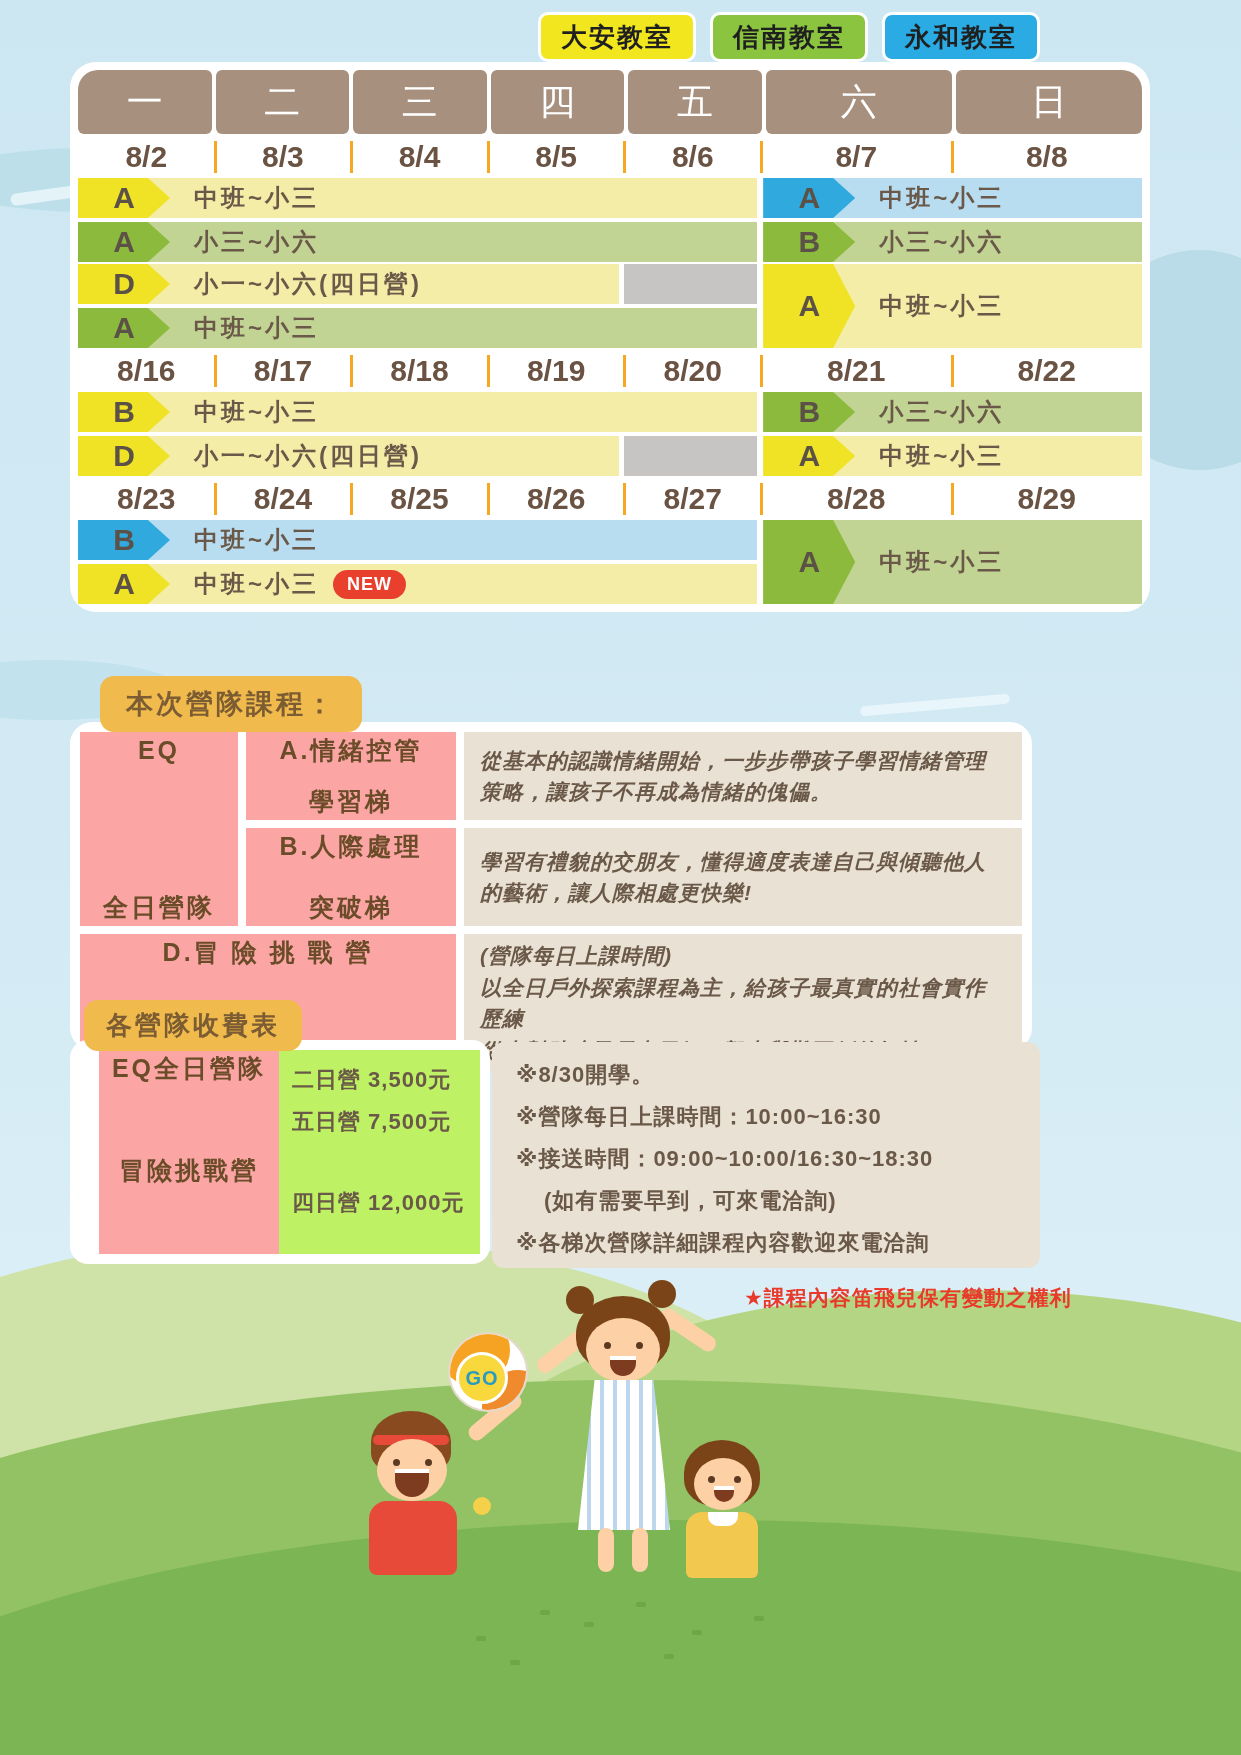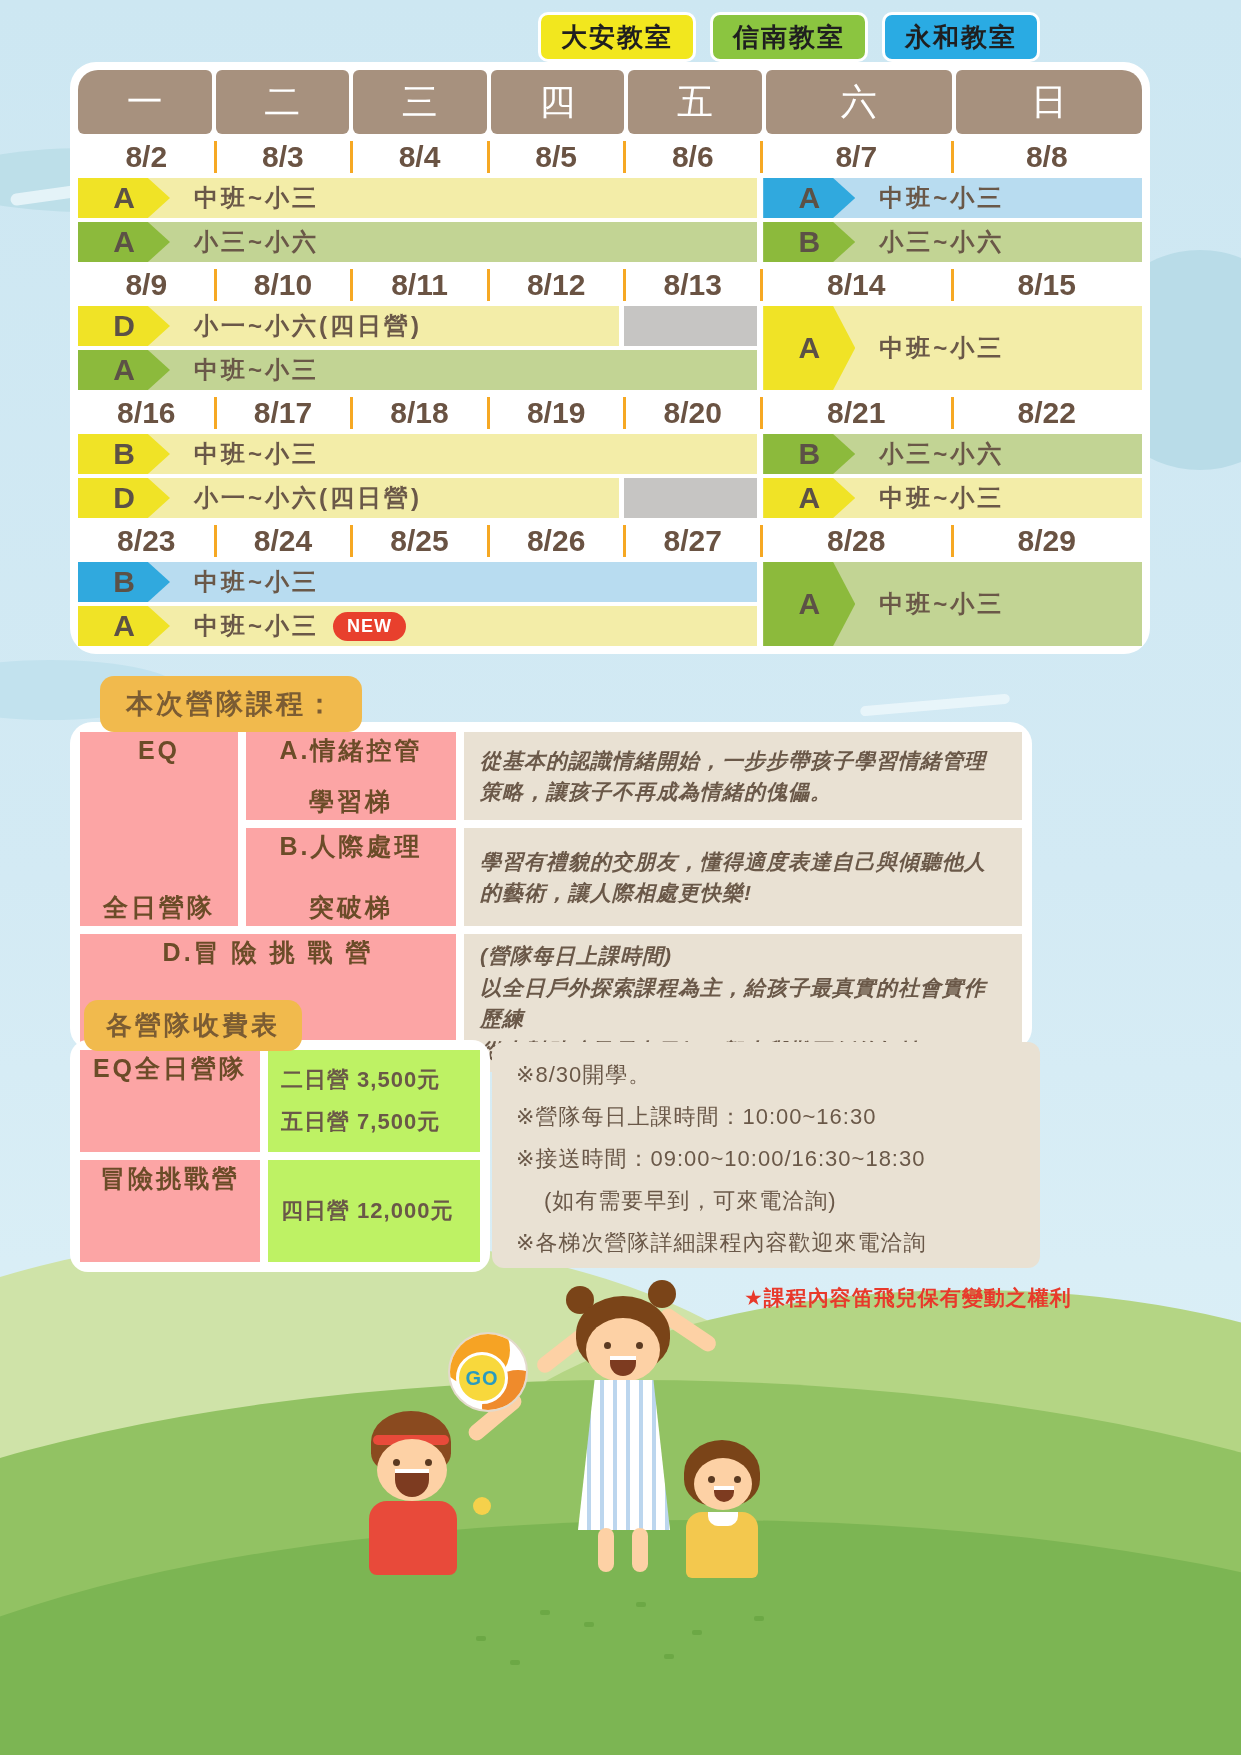--- a/index.html
+++ b/index.html
@@ -72,30 +72,30 @@
   .tan .ln{font-size:25px;letter-spacing:3px;line-height:1.5;}
   .eq-cell{grid-row:1/3;}
   .desc{background:#e9e1d3;color:#6a5848;font-weight:bold;font-size:21px;letter-spacing:1px;
         line-height:1.5;display:flex;flex-direction:column;justify-content:center;
         padding:6px 16px;box-sizing:border-box;font-style:italic;}
   .adv-row{display:grid;grid-template-columns:376px 1fr;gap:8px;margin-top:8px;height:106px;}
 
   
   .fee-panel{position:absolute;left:70px;top:1040px;width:420px;background:#fff;
              border-radius:18px;padding:10px;box-sizing:border-box;z-index:5;}
-  .fee-grid{display:grid;grid-template-columns:180px 1fr;grid-auto-rows:102px;gap:8px;}
+  .fee-grid{display:grid;grid-template-columns:180px 1fr;grid-auto-rows:102px;margin-left:19px;}
   .fee-name{font-size:25px;letter-spacing:2px;}
   .fee-val{background:#bef264;color:#6a5848;font-weight:bold;font-size:22px;
            display:flex;flex-direction:column;justify-content:center;gap:12px;
            padding-left:13px;box-sizing:border-box;letter-spacing:1px;}
 
   
   .info{position:absolute;left:492px;top:1042px;width:548px;height:226px;background:#e9e1d3;
         border-radius:12px;padding:18px 24px;box-sizing:border-box;z-index:5;}
-  .info p{margin:0 0 12px 0;font-size:22px;font-weight:normal;color:#6a5848;letter-spacing:1px;}
+  .info p{margin:0 0 12px 0;font-size:22px;font-weight:bold;color:#6a5848;letter-spacing:1px;}
   .info p.indent{margin-top:-8px;padding-left:28px;}
 
   .disclaimer{position:absolute;left:744px;top:1284px;font-size:21px;font-weight:bold;
               color:#e8392b;letter-spacing:1px;z-index:6;}
 
   
   .hill{position:absolute;border-radius:50%;}
   .kid div,.ball div{position:absolute;}
   .kid{position:absolute;z-index:8;}
   .skin{background:#fdd1a5;border-radius:8px;}
@@ -191,29 +191,20 @@
                   <span>B</span>
                 </span>
             <span class="btxt">小三~小六</span>
           </div>
             </div>
         </div>
       </div>
     </div>
 
     <div class="week">
-      <div class="date-row">
-        <div class="dcell wd">8/9</div>
-        <div class="dcell wd">8/10</div>
-        <div class="dcell wd">8/11</div>
-        <div class="dcell wd">8/12</div>
-        <div class="dcell wd">8/13</div>
-        <div class="dcell we">8/14</div>
-        <div class="dcell we">8/15</div>
-      </div>
       <div class="camp">
         <div class="camp-left">
           <div class="crow">
             <div class="bar w4 y-bar">
               <span class="arrow">
                   <span>D</span>
                 </span>
               <span class="btxt">小一~小六(四日營)</span>
             </div>
             <div class="closed"></div>

